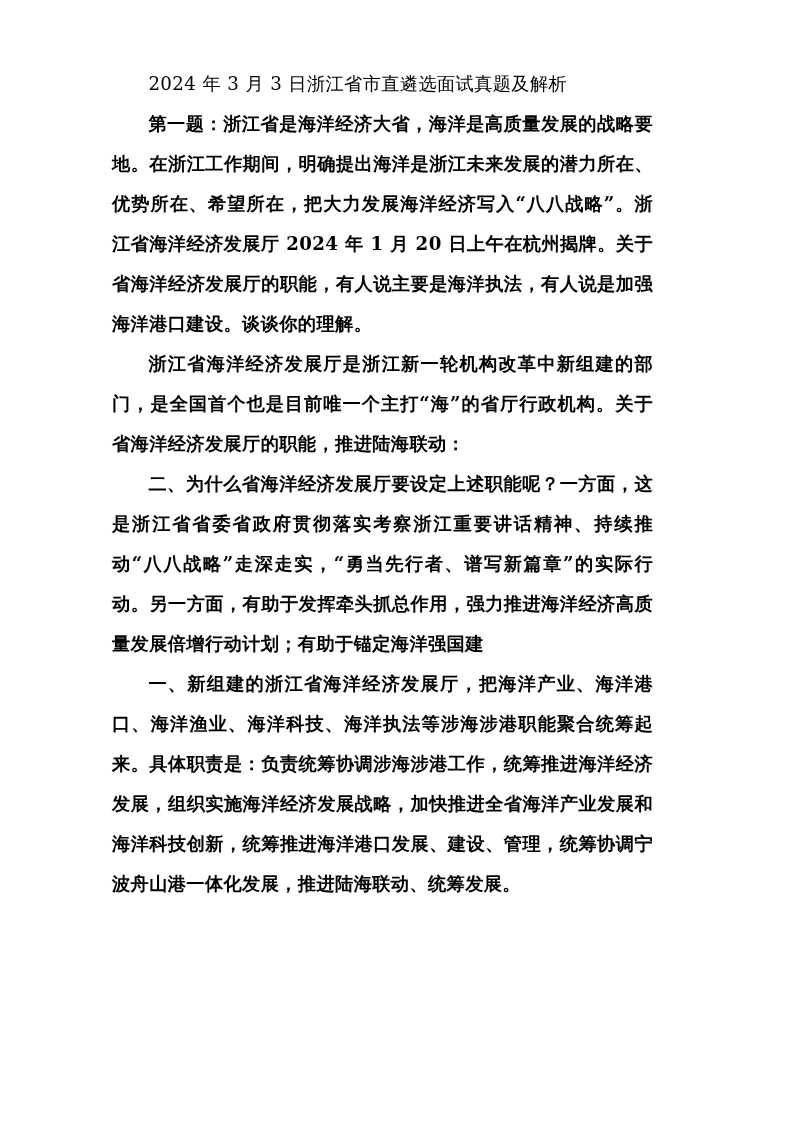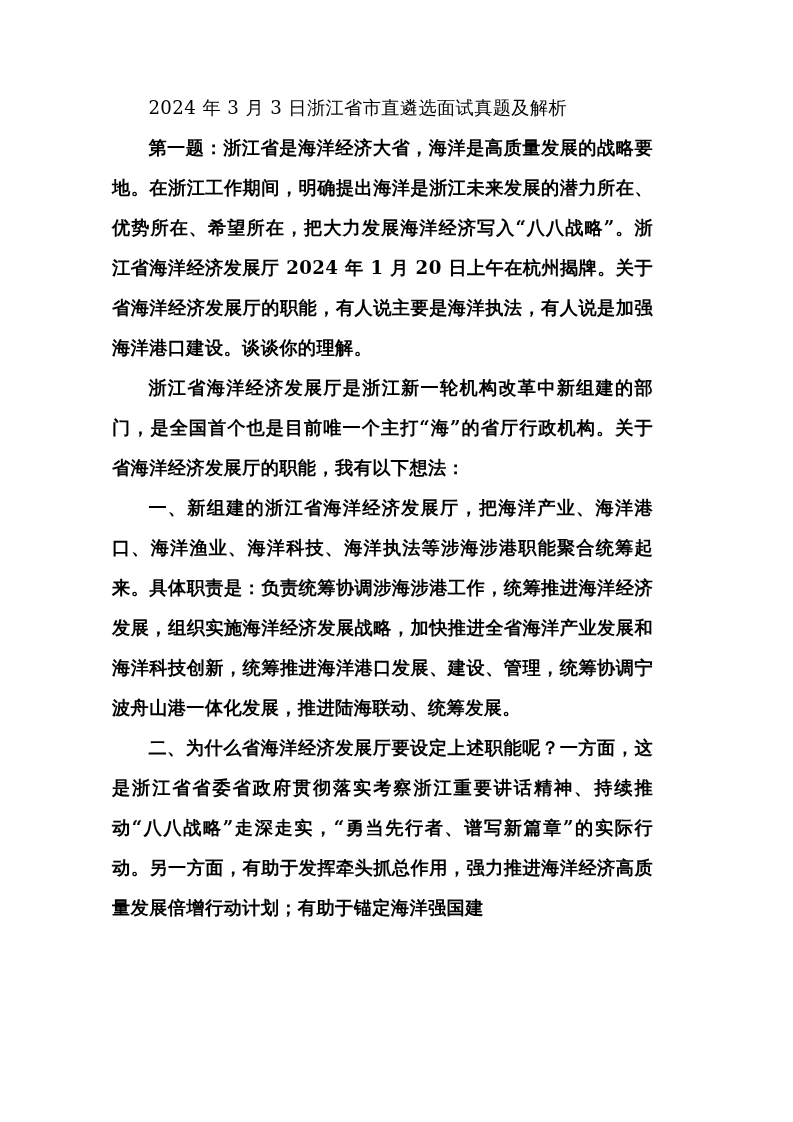--- a/index.html
+++ b/index.html
@@ -12,21 +12,21 @@
     height: 1122px;
     font-family: "DejaVu Serif", "Liberation Serif", serif;
     color: #000000;
     overflow: hidden;
   }
   .page {
     position: relative;
     width: 765px;
     height: 1122px;
     box-sizing: border-box;
-    padding: 88px 112px 80px 112px;
+    padding: 64px 112px 80px 112px;
     background: #ffffff;
   }
   .doc-body {
     width: 100%;
   }
   .para {
     font-size: 18.2px;
     line-height: 40px;
     text-align: justify;
     text-justify: inter-ideograph;
@@ -43,17 +43,17 @@
     font-weight: bold;
   }
 </style>
 </head>
 <body>
 
 <div class="page">
   <div class="doc-body">
     <p class="para title">2024 年 3 月 3 日浙江省市直遴选面试真题及解析</p>
     <p class="para">第一题：浙江省是海洋经济大省，海洋是高质量发展的战略要地。在浙江工作期间，明确提出海洋是浙江未来发展的潜力所在、优势所在、希望所在，把大力发展海洋经济写入“八八战略”。浙江省海洋经济发展厅 2024 年 1 月 20 日上午在杭州揭牌。关于省海洋经济发展厅的职能，有人说主要是海洋执法，有人说是加强海洋港口建设。谈谈你的理解。</p>
-    <p class="para">浙江省海洋经济发展厅是浙江新一轮机构改革中新组建的部门，是全国首个也是目前唯一个主打“海”的省厅行政机构。关于省海洋经济发展厅的职能，我有以下想法：</p>
+    <p class="para">浙江省海洋经济发展厅是浙江新一轮机构改革中新组建的部门，是全国首个也是目前唯一个主打“海”的省厅行政机构。关于省海洋经济发展厅的职能，推进陆海联动：</p>
+    <p class="para">二、为什么省海洋经济发展厅要设定上述职能呢？一方面，这是浙江省省委省政府贯彻落实考察浙江重要讲话精神、持续推动“八八战略”走深走实，“勇当先行者、谱写新篇章”的实际行动。另一方面，有助于发挥牵头抓总作用，强力推进海洋经济高质量发展倍增行动计划；有助于锚定海洋强国建</p>
     <p class="para">一、新组建的浙江省海洋经济发展厅，把海洋产业、海洋港口、海洋渔业、海洋科技、海洋执法等涉海涉港职能聚合统筹起来。具体职责是：负责统筹协调涉海涉港工作，统筹推进海洋经济发展，组织实施海洋经济发展战略，加快推进全省海洋产业发展和海洋科技创新，统筹推进海洋港口发展、建设、管理，统筹协调宁波舟山港一体化发展，推进陆海联动、统筹发展。</p>
-    <p class="para">二、为什么省海洋经济发展厅要设定上述职能呢？一方面，这是浙江省省委省政府贯彻落实考察浙江重要讲话精神、持续推动“八八战略”走深走实，“勇当先行者、谱写新篇章”的实际行动。另一方面，有助于发挥牵头抓总作用，强力推进海洋经济高质量发展倍增行动计划；有助于锚定海洋强国建</p>
   </div>
 </div>
 
 </body></html>

